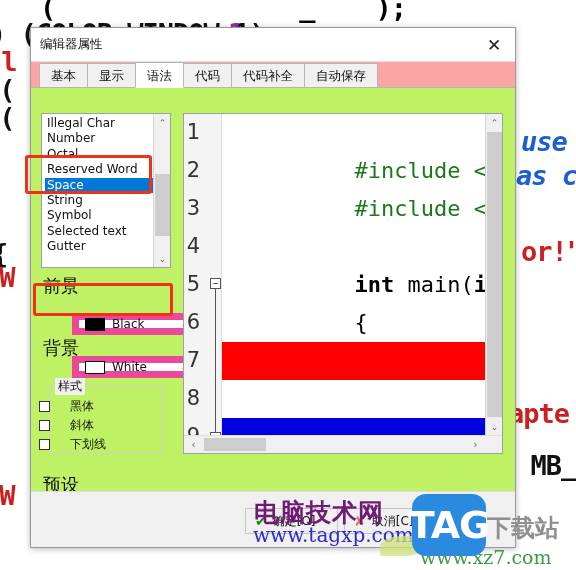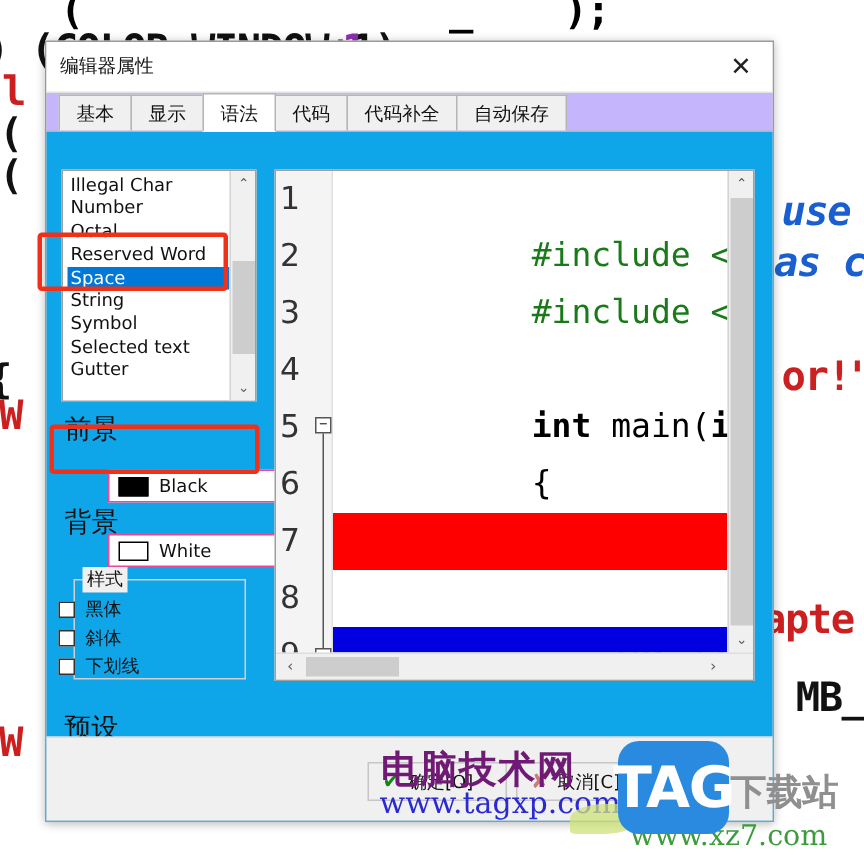--- a/index.html
+++ b/index.html
@@ -49,21 +49,21 @@
     display:flex; align-items:center; justify-content:center;
     font-size:17px; color:#222; cursor:pointer;
     font-family:"DejaVu Sans", sans-serif;
   }
 
   
   #tabstrip{
     position:absolute; left:0; top:34px; width:100%; height:26px;
     display:flex; align-items:center;
     padding-left:8px;
-    background:#c4b5fd;
+    background:#fca5a5;
     border-bottom:1px solid #b5b5b5;
   }
   .tab{
     height:24px; line-height:23px;
     padding:0 11px;
     font-size:12.5px; color:#111;
     background:#f0f0f0;
     border:1px solid #b5b5b5;
     border-bottom:none;
     margin-right:-1px;
@@ -75,21 +75,21 @@
     background:#ffffff;
     height:26px; line-height:25px;
     position:relative; z-index:3;
     border-bottom:1px solid #ffffff;
     margin-bottom:-1px;
   }
 
   
   #dlg-body{
     position:absolute; left:0; top:60px; right:0; bottom:0;
-    background:#0ea5e9;
+    background:#bef264;
   }
 
   
   #attr-list{
     position:absolute; left:10px; top:25px;
     width:130px; height:155px;
     background:#fff; border:1px solid #a0a0a0;
     overflow:hidden;
   }
   #attr-list .items{
@@ -121,21 +121,21 @@
   }
 
   .grp-label{
     position:absolute; font-size:18px; color:#111;
     font-family:"DejaVu Sans", sans-serif;
   }
 
   .combo{
     position:absolute;
     height:22px; background:#fff;
-    border:1px solid #ec4899;
+    border:7px solid #ec4899;
     display:flex; align-items:center;
     cursor:pointer;
   }
   .combo .swatch{
     width:20px; height:13px; margin-left:6px;
     border:1px solid #000;
   }
   .combo .cval{
     margin-left:7px; font-size:12px; color:#111;
     font-family:"DejaVu Sans", sans-serif;
@@ -161,21 +161,21 @@
   }
   .chk-box{
     width:11px; height:11px; border:1px solid #333;
     background:#fff; display:inline-block; position:relative;
   }
   .chk-box.checked::after{
     content:"✓"; position:absolute; left:0px; top:-4px;
     font-size:11px; color:#111; font-family:"DejaVu Sans", sans-serif;
   }
   .chk-label{
-    margin-left:7px; font-size:12px; color:#111;
+    margin-left:20px; font-size:12px; color:#111;
     font-family:Liberation Sans, sans-serif; white-space:nowrap;
   }
 
   
   #preset-label{ position:absolute; left:12px; top:385px; }
   #preset-icon{
     position:absolute; left:14px; top:407px;
     width:23px; height:22px;
     border:1px solid #b9b9b9; background:#f0f0f0;
     display:flex; align-items:center; justify-content:center;

